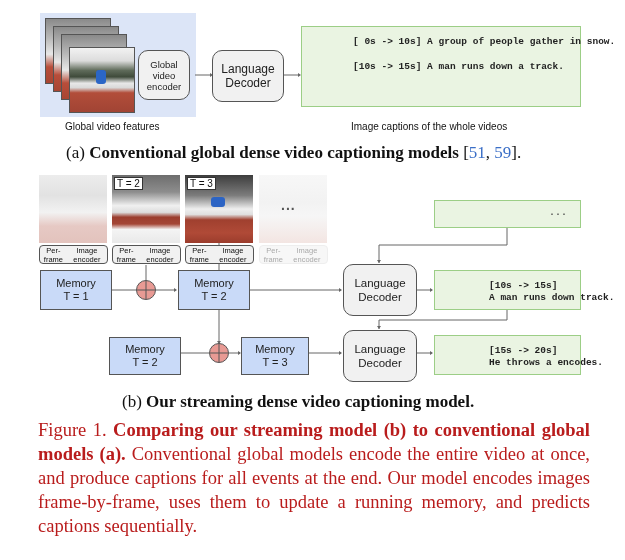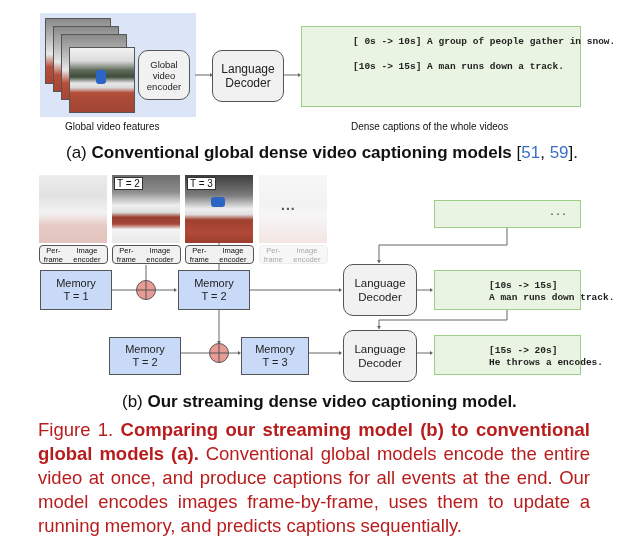--- a/index.html
+++ b/index.html
@@ -1,19 +1,19 @@
 <!DOCTYPE html>
 <html><head>
 <meta charset="utf-8">
 <style>
   html, body { margin: 0; padding: 0; background: #ffffff; }
   body { width: 625px; height: 560px; position: relative; overflow: hidden; font-family: "Liberation Sans", sans-serif; }
   .abs { position: absolute; }
   .sans { font-family: "Liberation Sans", sans-serif; }
-  .serif { font-family: Liberation Sans, sans-serif; }
+  .serif { font-family: Liberation Serif, serif; }
   .mono { font-family: Liberation Mono, monospace; margin-left: 48px; }
 
   
   .feat-bg { left: 40px; top: 13px; width: 156px; height: 104px; background: #dce5f7; }
   .frame { width: 66px; height: 66px; border: 1px solid #555; box-sizing: border-box; overflow: hidden; }
   .frame-snow { background: linear-gradient(180deg, #8a8a8a 0%, #b9b9b9 30%, #e8e8e8 55%, #b84d3a 75%, #a84532 100%); }
   .frame-main { background: linear-gradient(180deg, #f2f2f2 0%, #dcdcdc 20%, #5f6b5a 35%, #3f4b3b 45%, #e8e8e8 55%, #d9d9d9 62%, #b24d3a 70%, #a14434 100%); }
   .rounded-box { background: #f1f1f1; border: 1.5px solid #555; border-radius: 10px; box-sizing: border-box; display: flex; align-items: center; justify-content: center; text-align: center; color: #222; }
   .green-box { background: #eaf4e2; border: 1.5px solid #9cce86; box-sizing: border-box; }
   .blue-box { background: #c9daf8; border: 1.5px solid #555; box-sizing: border-box; display: flex; align-items: center; justify-content: center; text-align: center; color: #222; font-size: 11px; line-height: 13px; }
@@ -59,21 +59,21 @@
 <div class="abs rounded-box sans" style="left:212px;top:50px;width:72px;height:52px;font-size:12px;line-height:14px;">
   <div><span>Language</span><br><span>Decoder</span></div>
 </div>
 
 <div class="abs green-box" style="left:301px;top:26px;width:280px;height:81px;">
   <div class="abs mono caption-line" style="left:3px;top:9px;">[ 0s -&gt; 10s] A group of people gather in snow.</div>
   <div class="abs mono caption-line" style="left:3px;top:34px;text-align:right;">[10s -&gt; 15s] A man runs down a track.</div>
 </div>
 
 <div class="abs sans small-label" style="left:65px;top:121px;">Global video features</div>
-<div class="abs sans small-label" style="left:351px;top:121px;">Dense captions of the whole videos</div>
+<div class="abs sans small-label" style="left:351px;top:121px;">Image captions of the whole videos</div>
 
 <div class="abs serif subcap" style="left:66px;top:143px;">
   <span>(a) </span><b>Conventional global dense video captioning models</b><span> [</span><span class="cite">51</span><span>, </span><span class="cite">59</span><span>].</span>
 </div>
 
 <svg class="abs" style="left:0;top:0;" width="625" height="420">
 
   <line x1="146" y1="265" x2="146" y2="284" stroke="#666" stroke-width="1"></line>
   <polygon points="144,281 146,284 148,281" fill="#666"></polygon>
 

